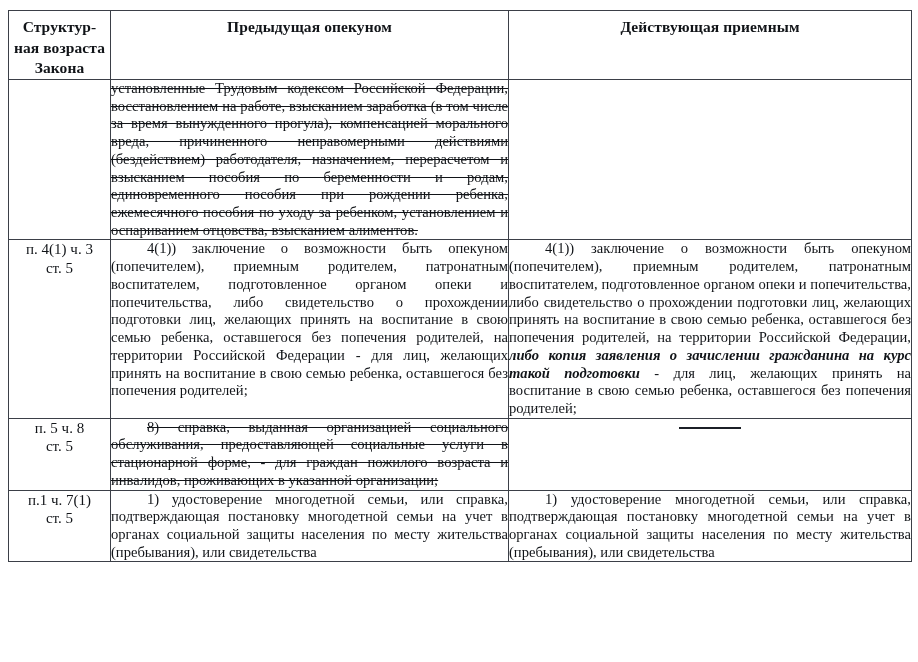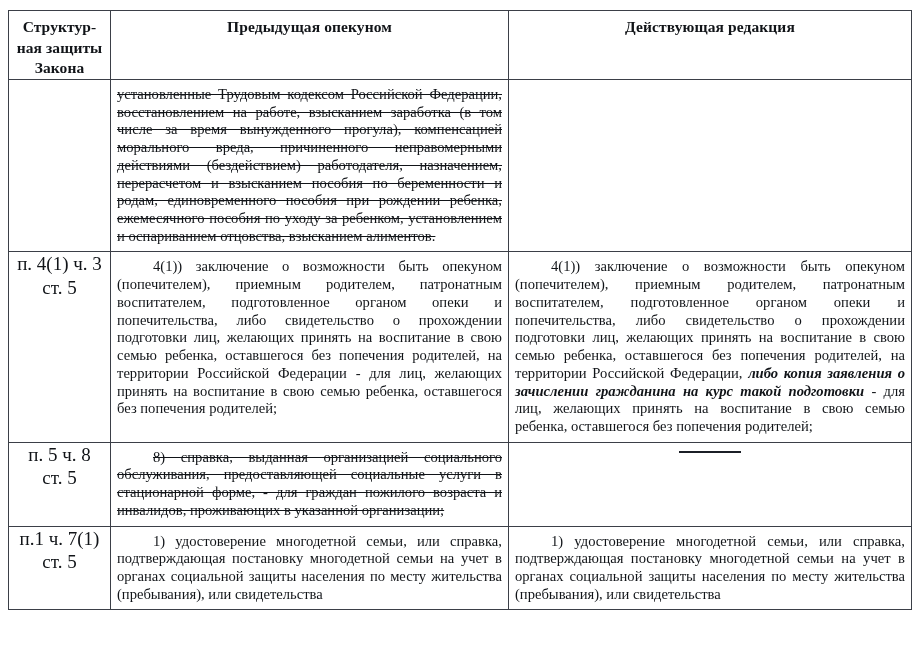--- a/index.html
+++ b/index.html
@@ -58,27 +58,27 @@
   
   .cell {
     font-size: 14.6px;
     line-height: 1.215;
     padding: 4px 7px 5px 7px;
     text-align: justify;
     text-justify: inter-word;
     hyphens: manual;
   }
   .cell p {
-    margin: 6px;
+    margin: 0;
   }
   .cell p.ind {
     text-indent: 36px;
   }
   .unit-cell {
-    font-size: 19px;
+    font-size: 15px;
     line-height: 1.24;
     text-align: center;
     padding: 4px 3px 5px 3px;
   }
   .strike {
     text-decoration: line-through;
     text-decoration-thickness: 1px;
   }
   .ins {
     font-weight: bold;
@@ -106,29 +106,29 @@
     <colgroup>
       <col class="c-unit">
       <col class="c-prev">
       <col class="c-curr">
     </colgroup>
     <thead>
       <tr>
         <th class="hdr">
           <div class="hdr-unit-inner">
             <div>Структур-</div>
-            <div>ная защиты</div>
+            <div>ная возраста</div>
             <div>Закона</div>
           </div>
         </th>
         <th class="hdr">
           <div class="hdr-col-inner">Предыдущая опекуном</div>
         </th>
         <th class="hdr">
-          <div class="hdr-col-inner">Действующая редакция</div>
+          <div class="hdr-col-inner">Действующая приемным</div>
         </th>
       </tr>
     </thead>
     <tbody>
 
       <tr>
         <td class="unit-cell">
           <div></div>
           <div></div>
         </td>

